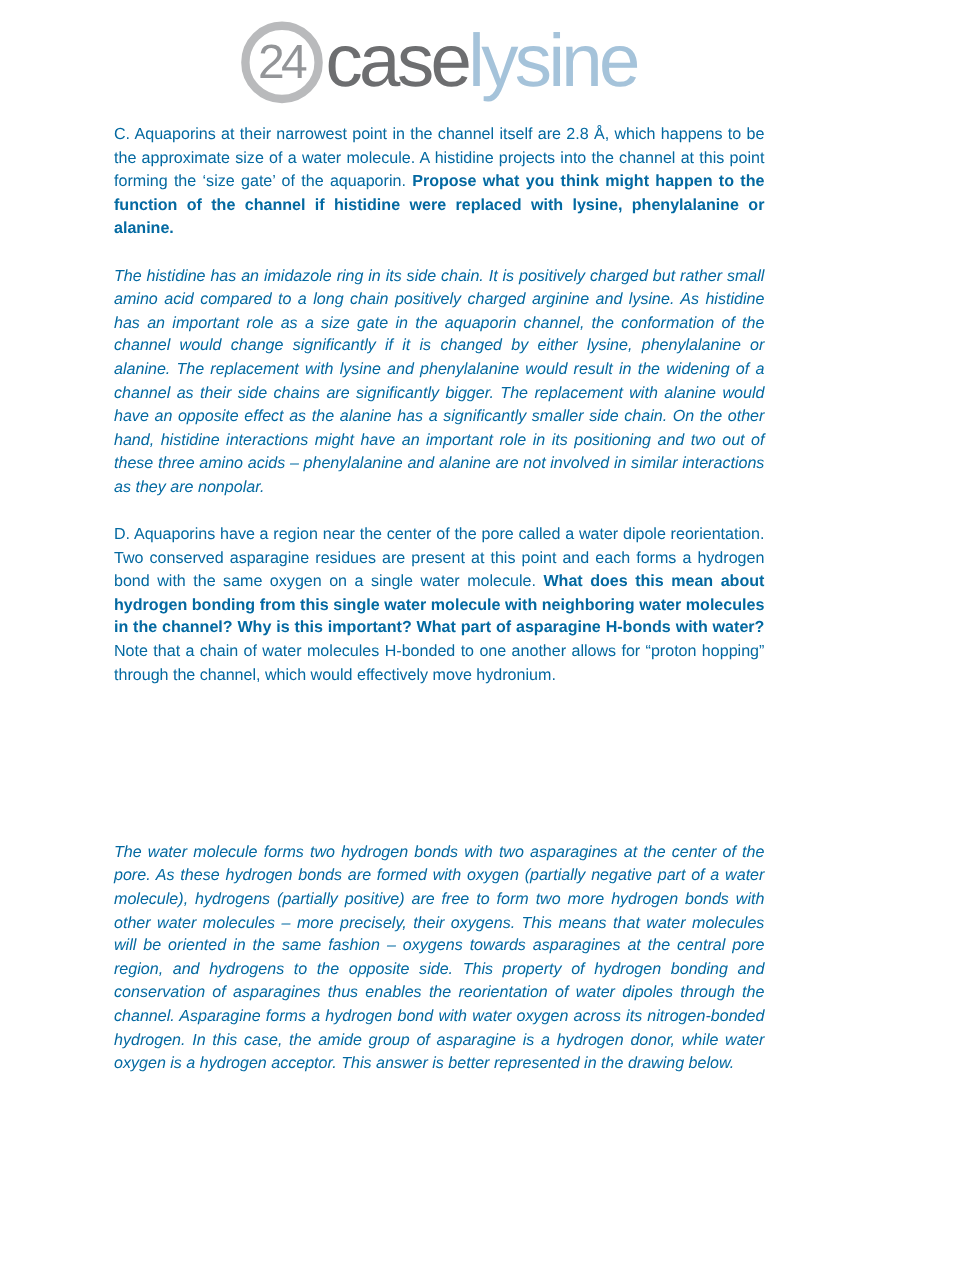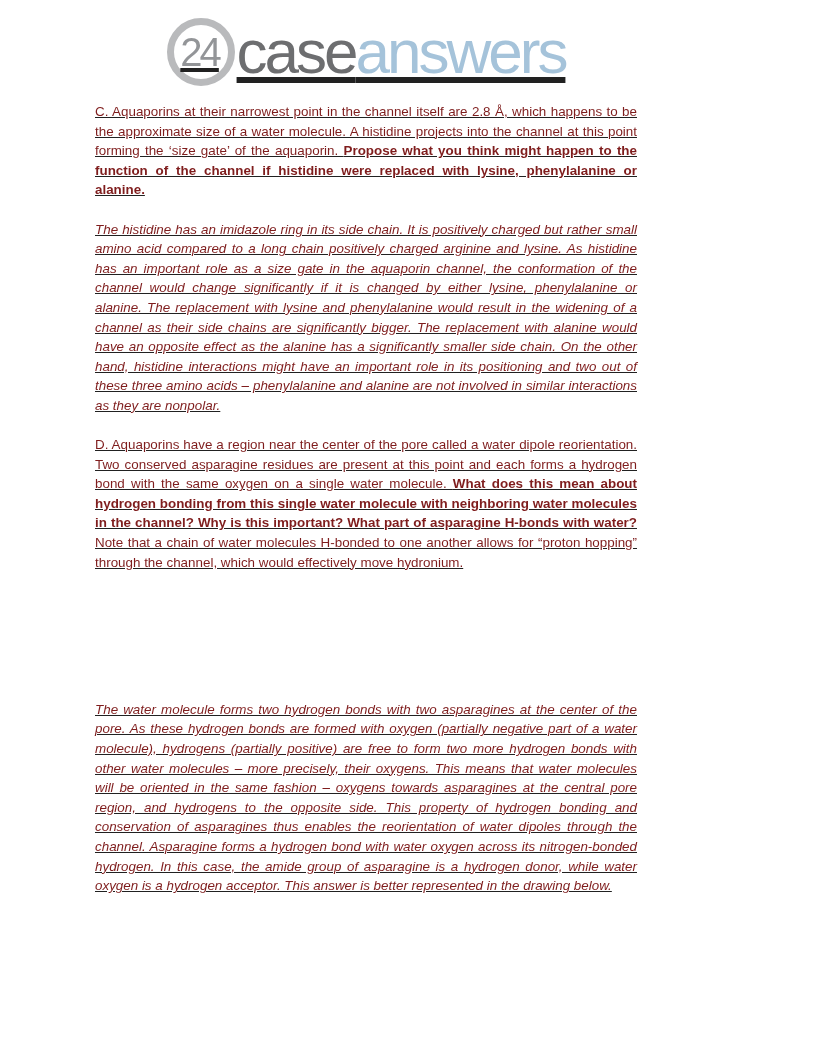--- a/index.html
+++ b/index.html
@@ -9,21 +9,20 @@
     height: 1056px;
     position: relative;
     overflow: hidden;
     font-family: "Liberation Sans", sans-serif;
     color: #212121;
   }
   .page {
     width: 731px;
     height: 1056px;
     padding: 12px 94px 0 95px;
-    text-decoration: underline;
   }
   
   .logo {
     display: flex;
     align-items: center;
     justify-content: center;
     height: 80px;
     margin: 0 auto 10px auto;
     user-select: none;
   }
@@ -56,41 +55,41 @@
     line-height: 1;
     color: #a5c3da;
     letter-spacing: -3px;
   }
   
   p.doc {
     font-size: 13.4px;
     line-height: 19.6px;
     text-align: justify;
     margin-bottom: 19.6px;
-    color: #7f1d1d;
+    color: #0369a1;
   }
   p.doc strong { font-weight: bold; }
   p.italic {
     font-style: italic;
   }
   .figure-gap {
     height: 108px;
   }
 </style>
 </head>
 <body>
 
 <div class="page">
 
   <div class="logo">
     <span class="logo-circle">
       <span class="logo-number">24</span>
     </span>
     <span class="logo-hour">case</span>
-    <span class="logo-answers">answers</span>
+    <span class="logo-answers">lysine</span>
   </div>
 
   <p class="doc"><span>C. Aquaporins at their narrowest point in the channel itself are 2.8 Å, which happens to be the approximate size of a water molecule. A histidine projects into the channel at this point forming the ‘size gate’ of the aquaporin. </span><strong>Propose what you think might happen to the function of the channel if histidine were replaced with lysine, phenylalanine or alanine.</strong></p>
 
   <p class="doc italic">The histidine has an imidazole ring in its side chain. It is positively charged but rather small amino acid compared to a long chain positively charged arginine and lysine. As histidine has an important role as a size gate in the aquaporin channel, the conformation of the channel would change significantly if it is changed by either lysine, phenylalanine or alanine. The replacement with lysine and phenylalanine would result in the widening of a channel as their side chains are significantly bigger. The replacement with alanine would have an opposite effect as the alanine has a significantly smaller side chain. On the other hand, histidine interactions might have an important role in its positioning and two out of these three amino acids – phenylalanine and alanine are not involved in similar interactions as they are nonpolar.</p>
 
   <p class="doc"><span>D. Aquaporins have a region near the center of the pore called a water dipole reorientation.  Two conserved asparagine residues are present at this point and each forms a hydrogen bond with the same oxygen on a single water molecule.  </span><strong>What does this mean about hydrogen bonding from this single water molecule with neighboring water molecules in the channel?  Why is this important?  What part of asparagine H-bonds with water? </strong><span>Note that a chain of water molecules H-bonded to one another allows for “proton hopping” through the channel, which would effectively move hydronium.</span></p>
 
   <div class="figure-gap"></div>
 

